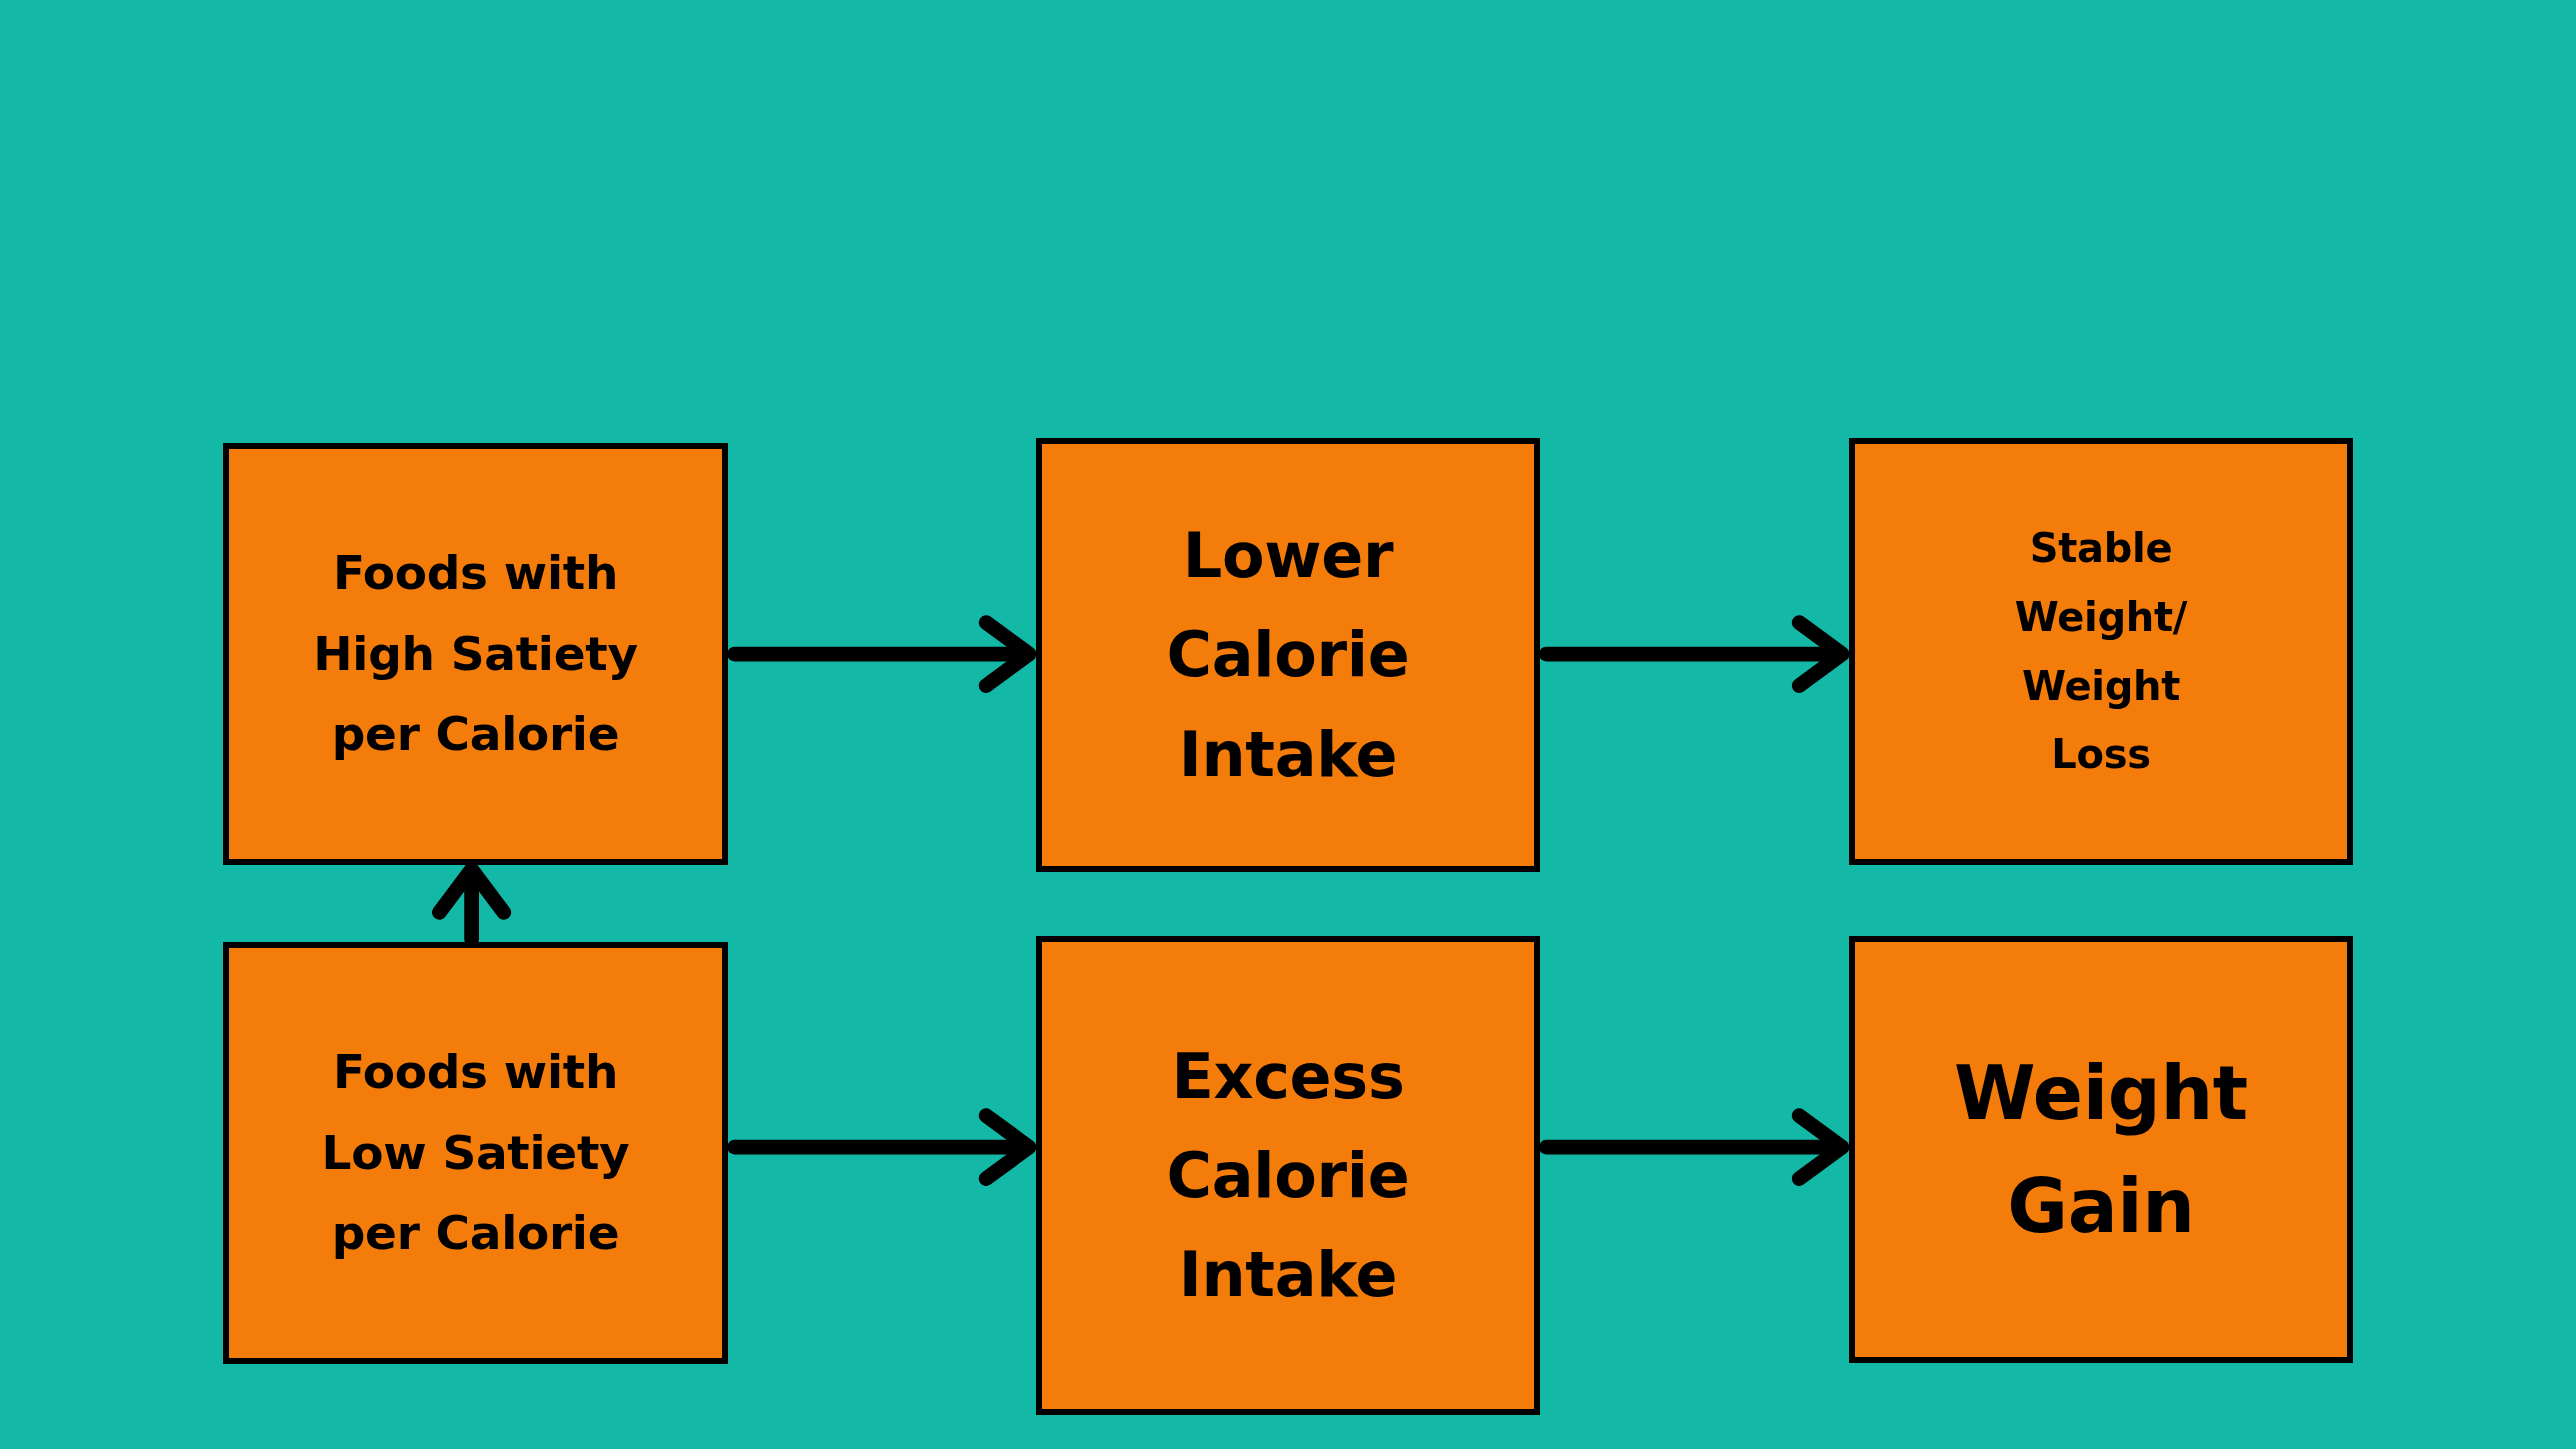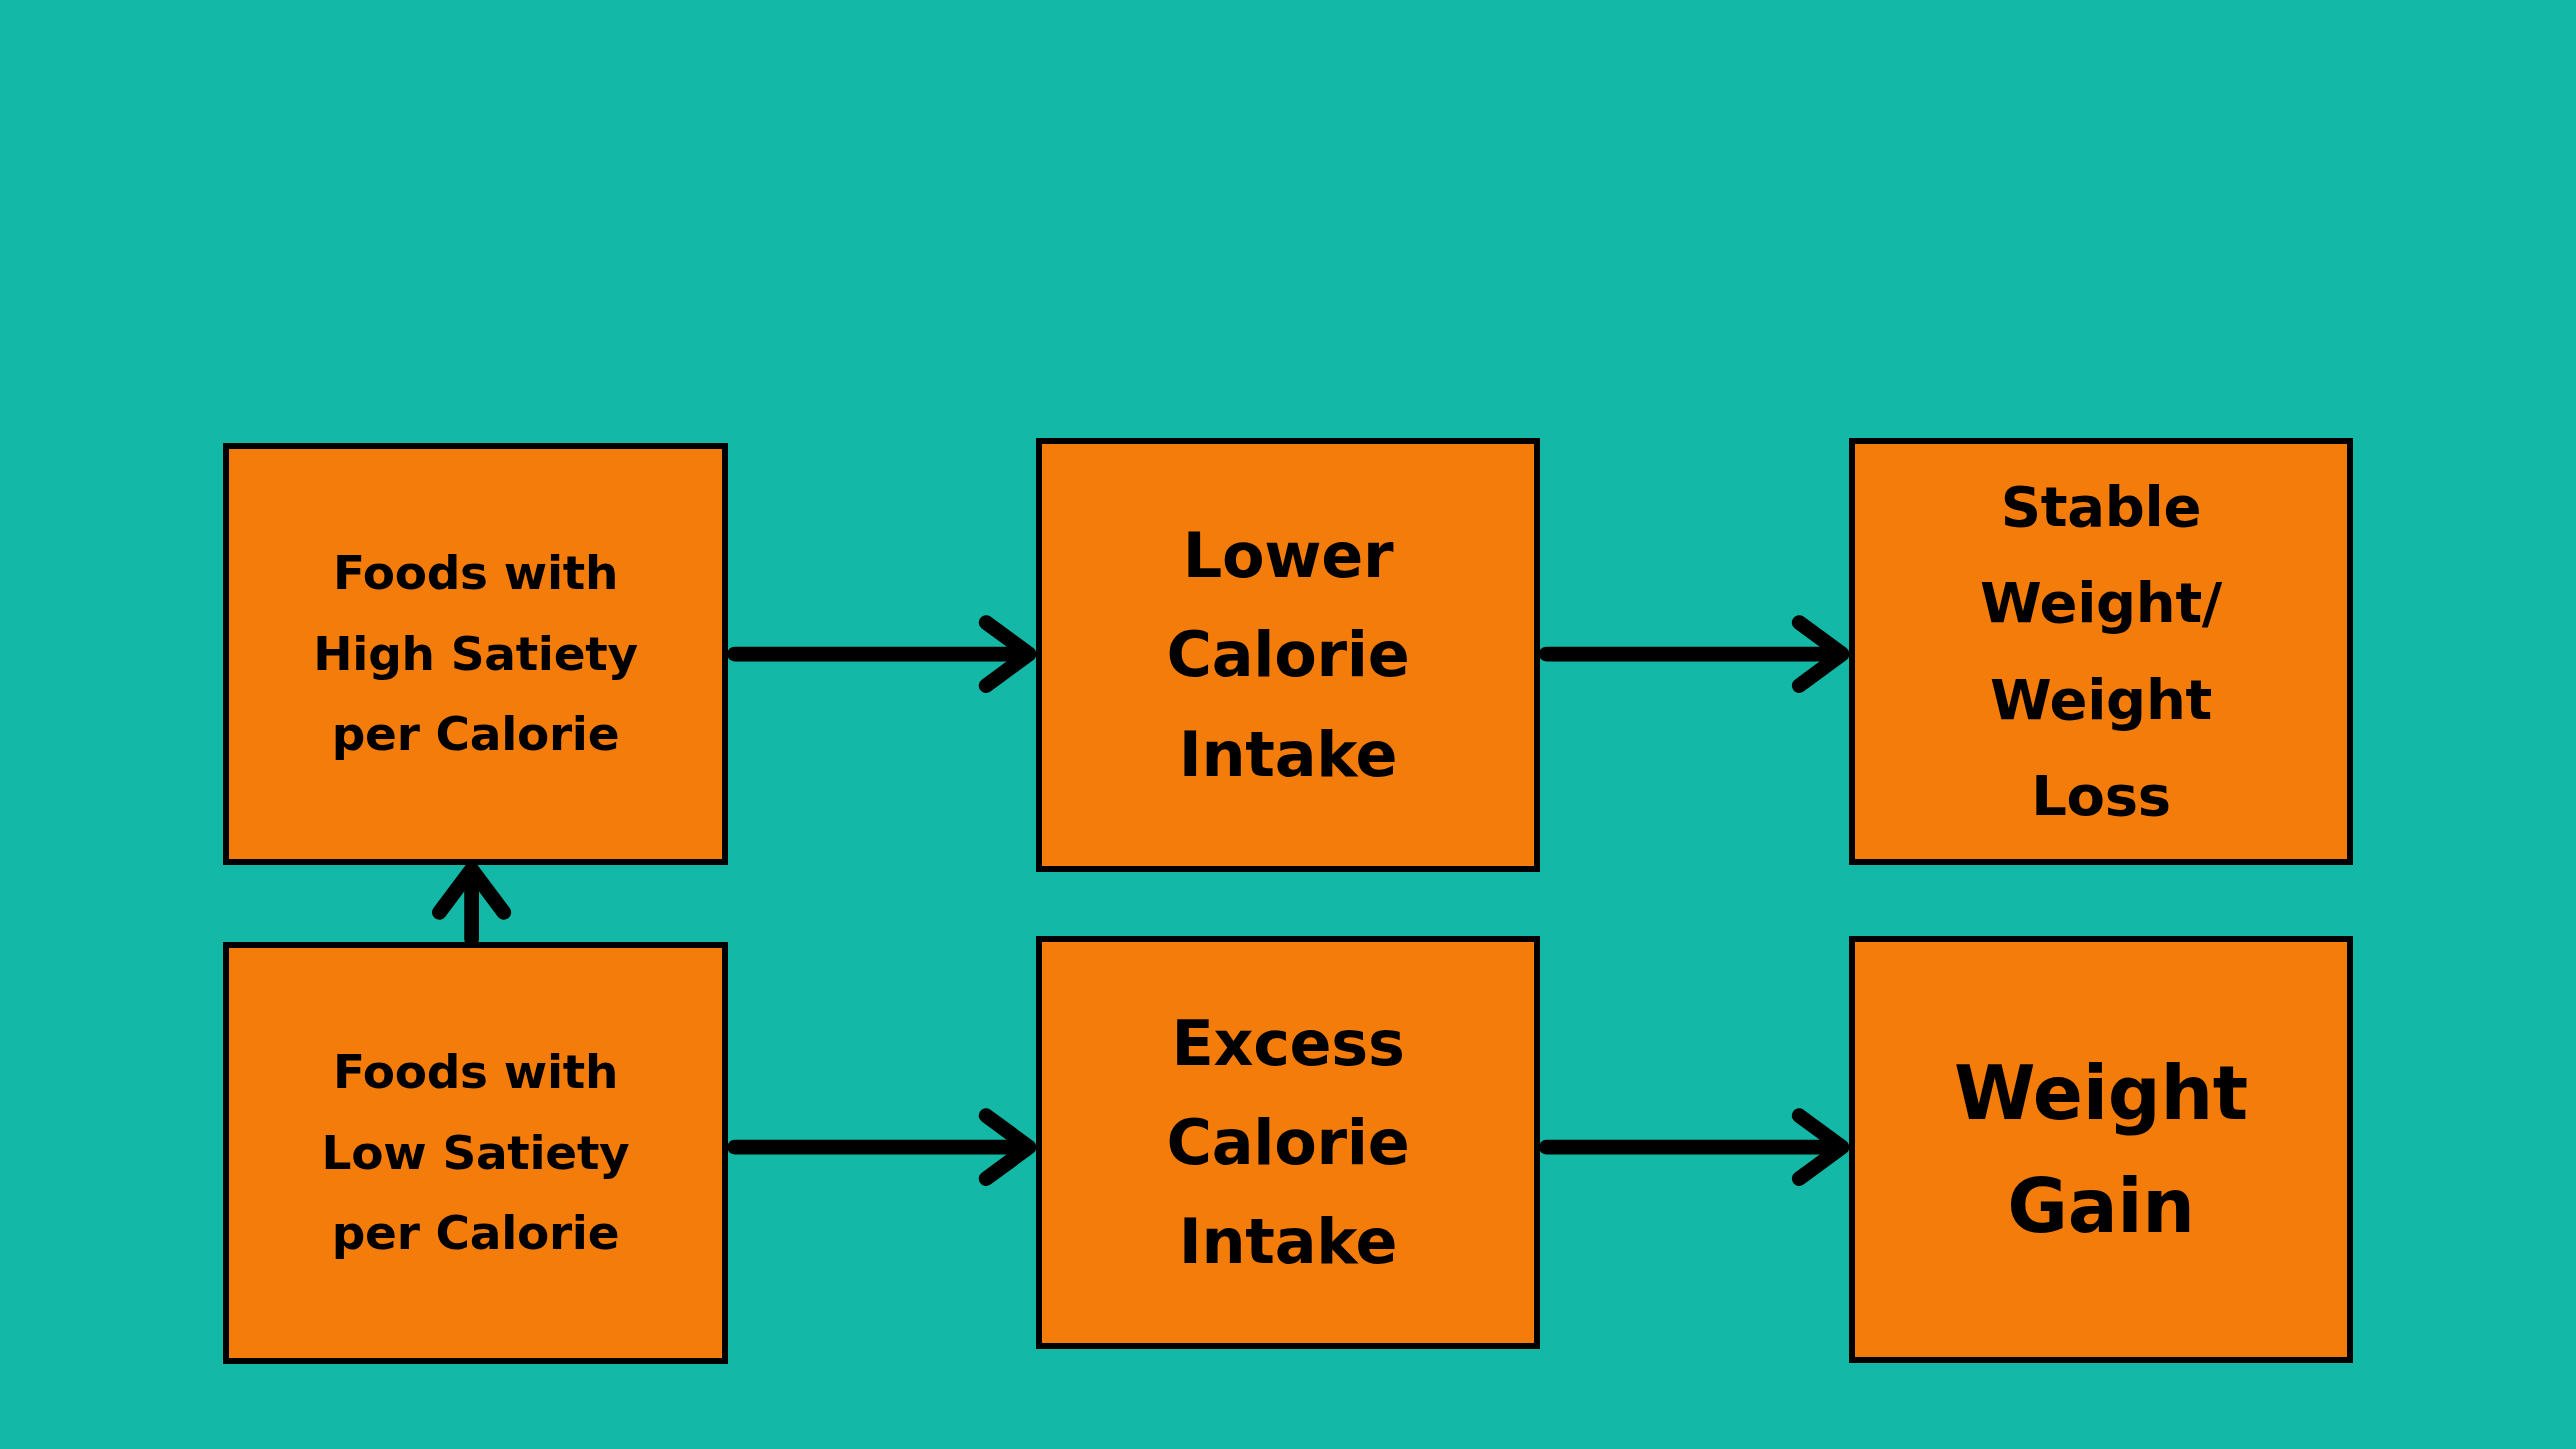--- a/index.html
+++ b/index.html
@@ -47,34 +47,34 @@
   #node-lower-intake {
     left: 1036px; top: 438px;
     width: 504px; height: 434px;
     font-size: 62px;
     line-height: 1.6;
     align-items: center;
   }
   #node-stable-weight {
     left: 1849px; top: 438px;
     width: 504px; height: 427px;
-    font-size: 56px;
+    font-size: 40px;
     line-height: 1.72;
   }
 
   
   #node-low-satiety {
     left: 223px;  top: 942px;
     width: 505px; height: 422px;
     font-size: 47px;
     line-height: 1.72;
   }
   #node-excess-intake {
     left: 1036px; top: 936px;
-    width: 504px; height: 413px;
+    width: 504px; height: 479px;
     font-size: 62px;
     line-height: 1.6;
   }
   #node-weight-gain {
     left: 1849px; top: 936px;
     width: 504px; height: 427px;
     font-size: 74px;
     line-height: 1.52;
   }
 

